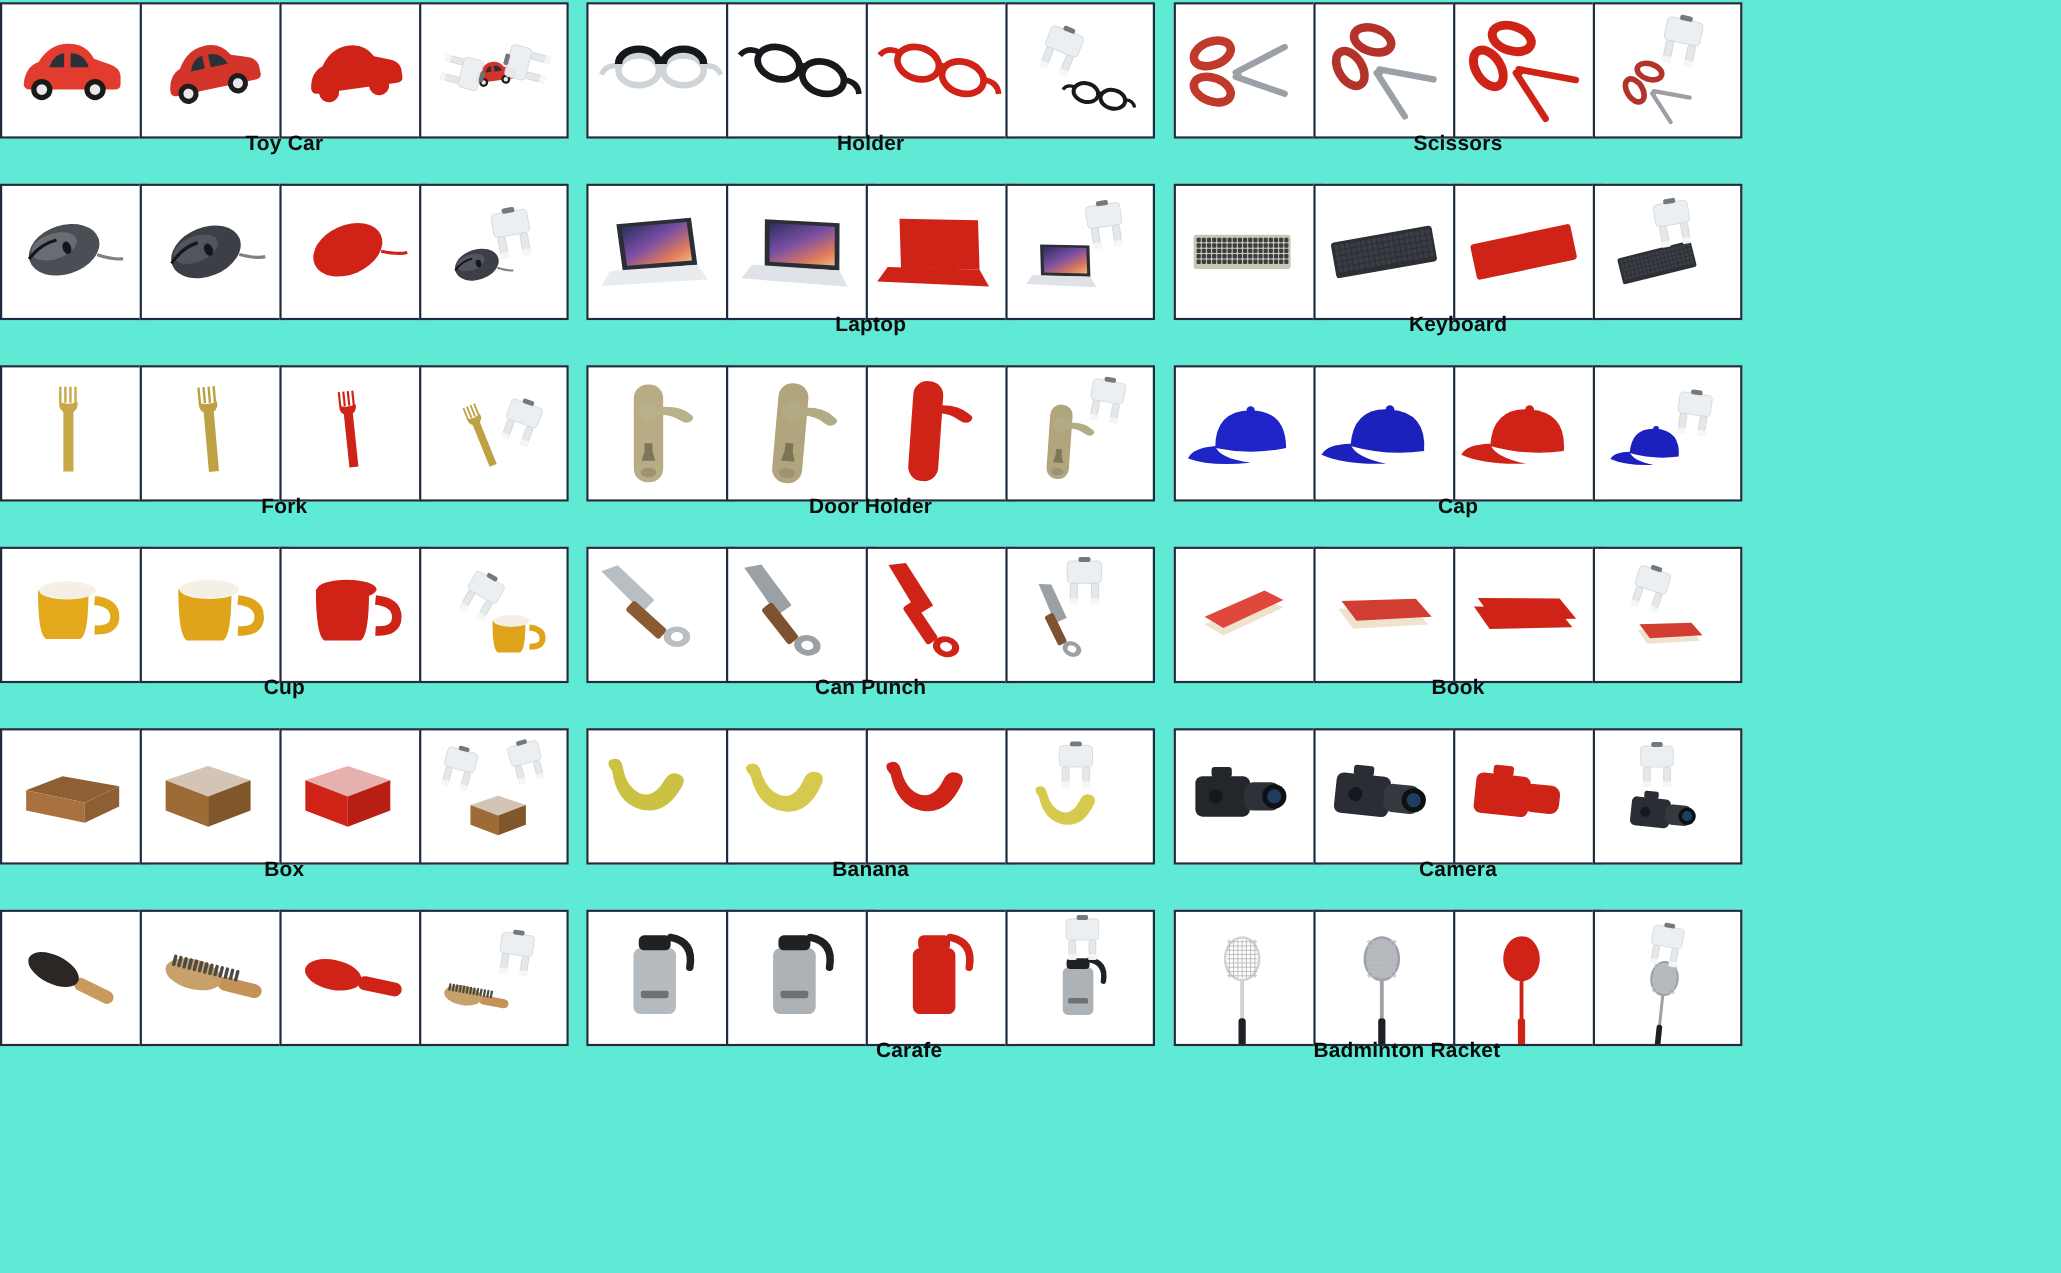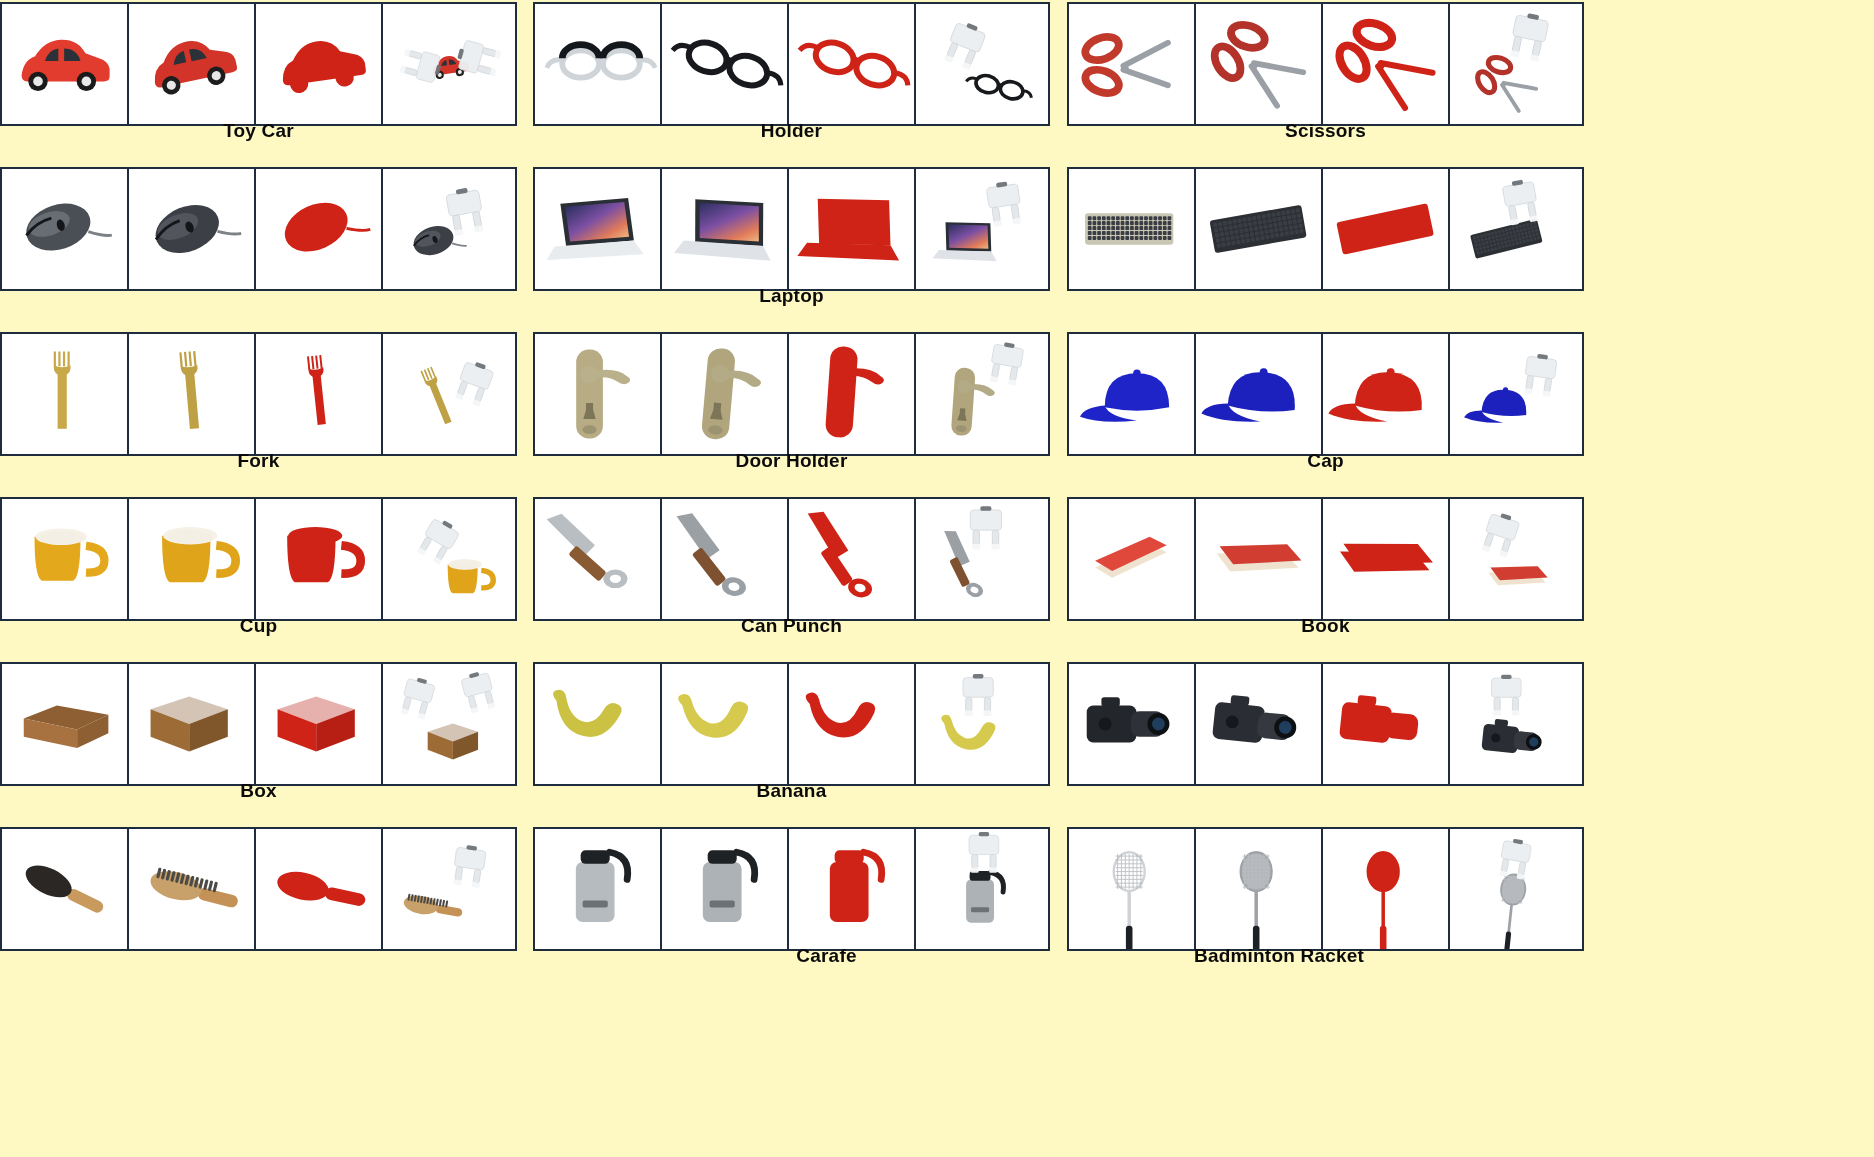--- a/index.html
+++ b/index.html
@@ -1,21 +1,21 @@
 <!DOCTYPE html>
 <html><head>
 <meta charset="utf-8">
 <style>
   html,body{margin:0;padding:0;background:#ffffff;}
   body{
     width:1874px;height:1157px;overflow:hidden;
     font-family:"Liberation Sans","DejaVu Sans",sans-serif;
     -webkit-font-smoothing:antialiased;
   }
-  #sheet{position:relative;width:1874px;height:1157px;background:#fef9c3;}
+  #sheet{position:relative;width:1874px;height:1157px;background:#5eead4;}
 
   .group{position:absolute;}
   .cell{
     position:absolute;top:0;
     width:136px;height:124px;
     border:2px solid #1f2c3d;
     background:#ffffff;
     box-sizing:border-box;
     overflow:hidden;
   }
@@ -722,20 +722,21 @@
               <rect x="-17" y="-26" width="34" height="22" rx="4" fill="#eceff1" stroke="#d6dade"></rect>
               <rect x="-6" y="-30" width="12" height="5" rx="2" fill="#6f7479"></rect>
               <rect x="-14" y="-4" width="7" height="16" rx="2.5" fill="#e4e8eb" stroke="#d2d7db"></rect>
               <rect x="7" y="-4" width="7" height="16" rx="2.5" fill="#e4e8eb" stroke="#d2d7db"></rect>
               <rect x="-15" y="11" width="9" height="6" rx="1.5" fill="#f4f6f7"></rect>
               <rect x="6" y="11" width="9" height="6" rx="1.5" fill="#f4f6f7"></rect>
             </g>
           </svg>
         </div>
       </div>
+      <div class="label" style="top: 118px;">Keyboard</div>
     </div>
     <div class="group" style="left: 0px; top: 332px; width: 517px; height: 164px;">
       <div class="cell" style="left: 0px;">
         <div class="art">
           <svg viewBox="0 0 136 124" preserveAspectRatio="xMidYMid meet">
             <g transform="translate(62,58) rotate(0) scale(0.95)">
               <path d="M-8 -42 L-8 -26 M-3 -42 L-3 -26 M2 -42 L2 -26 M7 -42 L7 -26" stroke="#c8a94a" stroke-width="2.4"></path>
               <path d="M-9 -27 q9 4 18 0 q1 7 -4 10 l0 59 l-10 0 l0 -59 q-5 -3 -4 -10z" fill="#c8a94a"></path>
             </g>
           </svg>
@@ -1236,20 +1237,21 @@
               <rect x="-17" y="-26" width="34" height="22" rx="4" fill="#eceff1" stroke="#d6dade"></rect>
               <rect x="-6" y="-30" width="12" height="5" rx="2" fill="#6f7479"></rect>
               <rect x="-14" y="-4" width="7" height="16" rx="2.5" fill="#e4e8eb" stroke="#d2d7db"></rect>
               <rect x="7" y="-4" width="7" height="16" rx="2.5" fill="#e4e8eb" stroke="#d2d7db"></rect>
               <rect x="-15" y="11" width="9" height="6" rx="1.5" fill="#f4f6f7"></rect>
               <rect x="6" y="11" width="9" height="6" rx="1.5" fill="#f4f6f7"></rect>
             </g>
           </svg>
         </div>
       </div>
+      <div class="label" style="top: 118px;">Camera</div>
     </div>
     <div class="group" style="left: 0px; top: 827px; width: 517px; height: 164px;">
       <div class="cell" style="left: 0px;">
         <div class="art">
           <svg viewBox="0 0 136 124" preserveAspectRatio="xMidYMid meet">
             <g transform="translate(60,60) rotate(26) scale(0.95)">
               <rect x="10" y="-5" width="42" height="13" rx="6.5" fill="#c99a5e"></rect>
               <ellipse cx="-14" cy="0" rx="27" ry="14" fill="#2a2724"></ellipse>
             </g>
           </svg>

